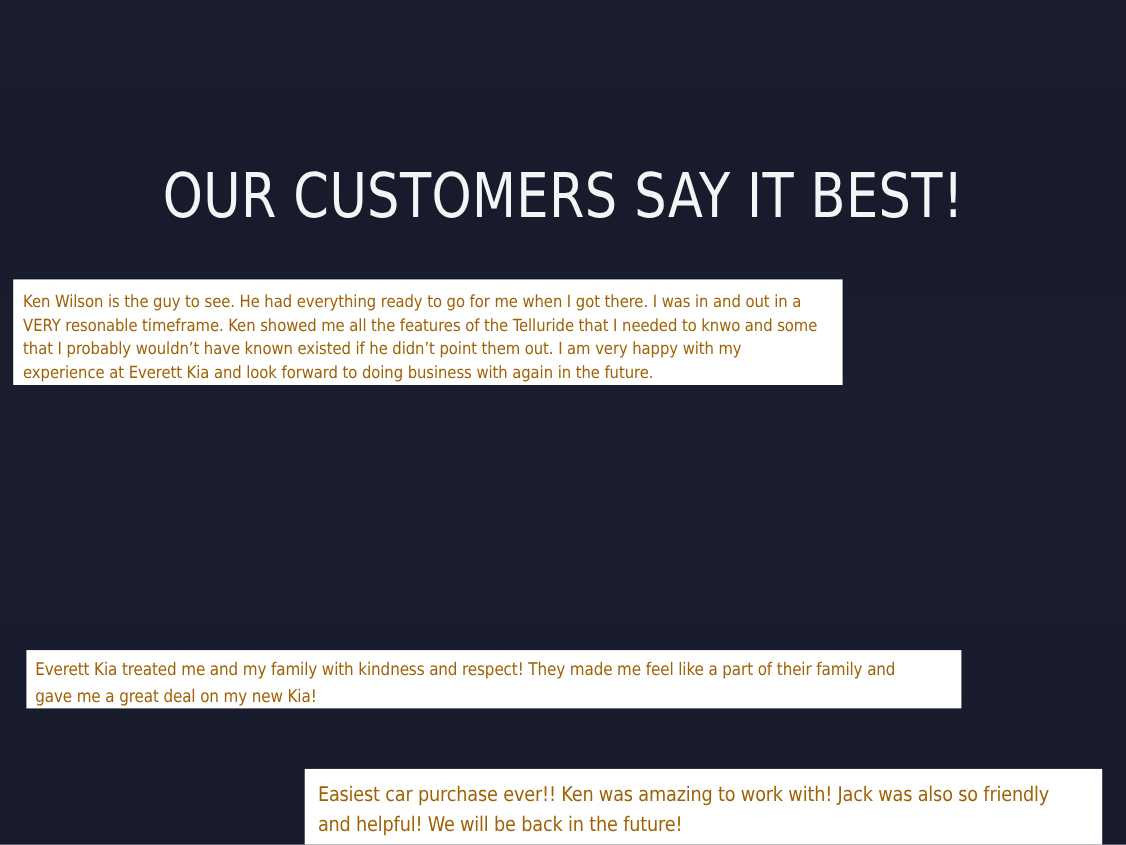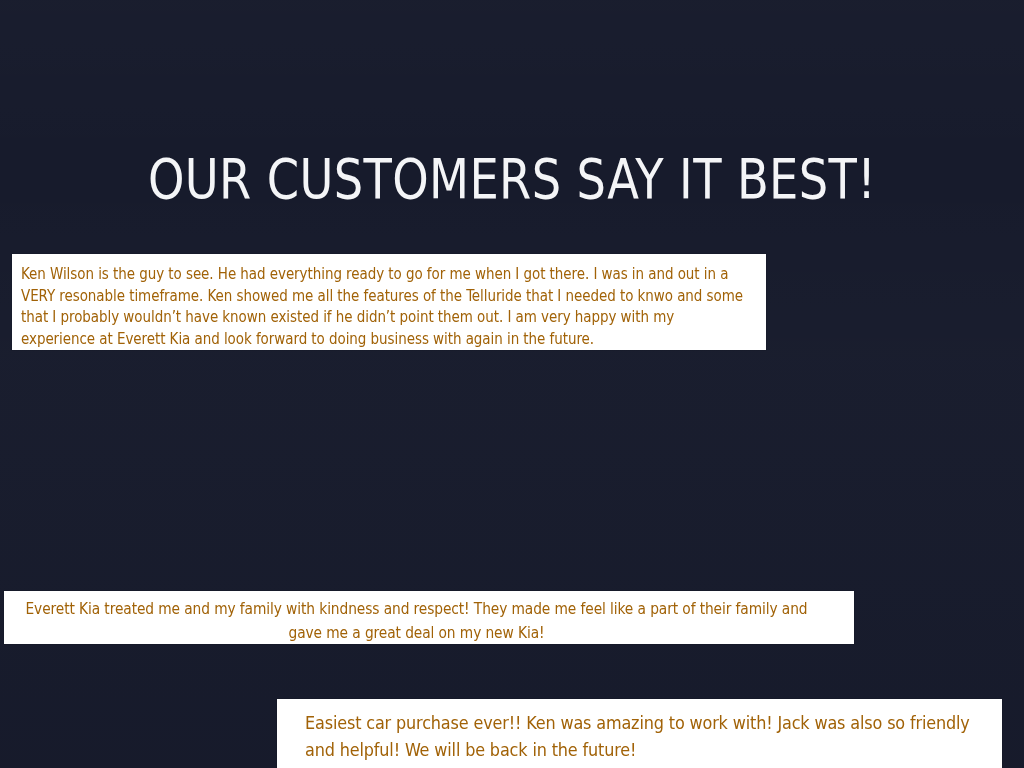--- a/index.html
+++ b/index.html
@@ -90,43 +90,42 @@
     font-family: "DejaVu Sans Condensed", "Liberation Sans", sans-serif;
     font-size: 15.6px;
     line-height: 24px;
     letter-spacing: -0.1px;
     transform: scaleX(0.965);
     transform-origin: left top;
   }
 
   
   #quote-box-3 {
-    left: 4px;
+    left: 24px;
     top: 547px;
     width: 850px;
     height: 53px;
     padding: 6px 8px 6px 8px;
-    text-align: center;
   }
   #quote-box-3 .quote-text {
     font-family: "DejaVu Sans Condensed", "Liberation Sans", sans-serif;
     font-size: 15.8px;
     line-height: 24px;
     letter-spacing: -0.1px;
     transform: scaleX(0.97);
     transform-origin: left top;
   }
 
   
   #quote-box-4 {
     left: 277px;
     top: 655px;
     width: 725px;
     height: 69px;
-    padding: 10px 11px 8px 28px;
+    padding: 10px 11px 8px 12px;
   }
   #quote-box-4 .quote-text {
     font-family: "DejaVu Sans Condensed", "Liberation Sans", sans-serif;
     font-size: 18.4px;
     line-height: 27px;
     letter-spacing: -0.15px;
     transform: scaleX(0.97);
     transform-origin: left top;
   }
 </style>

